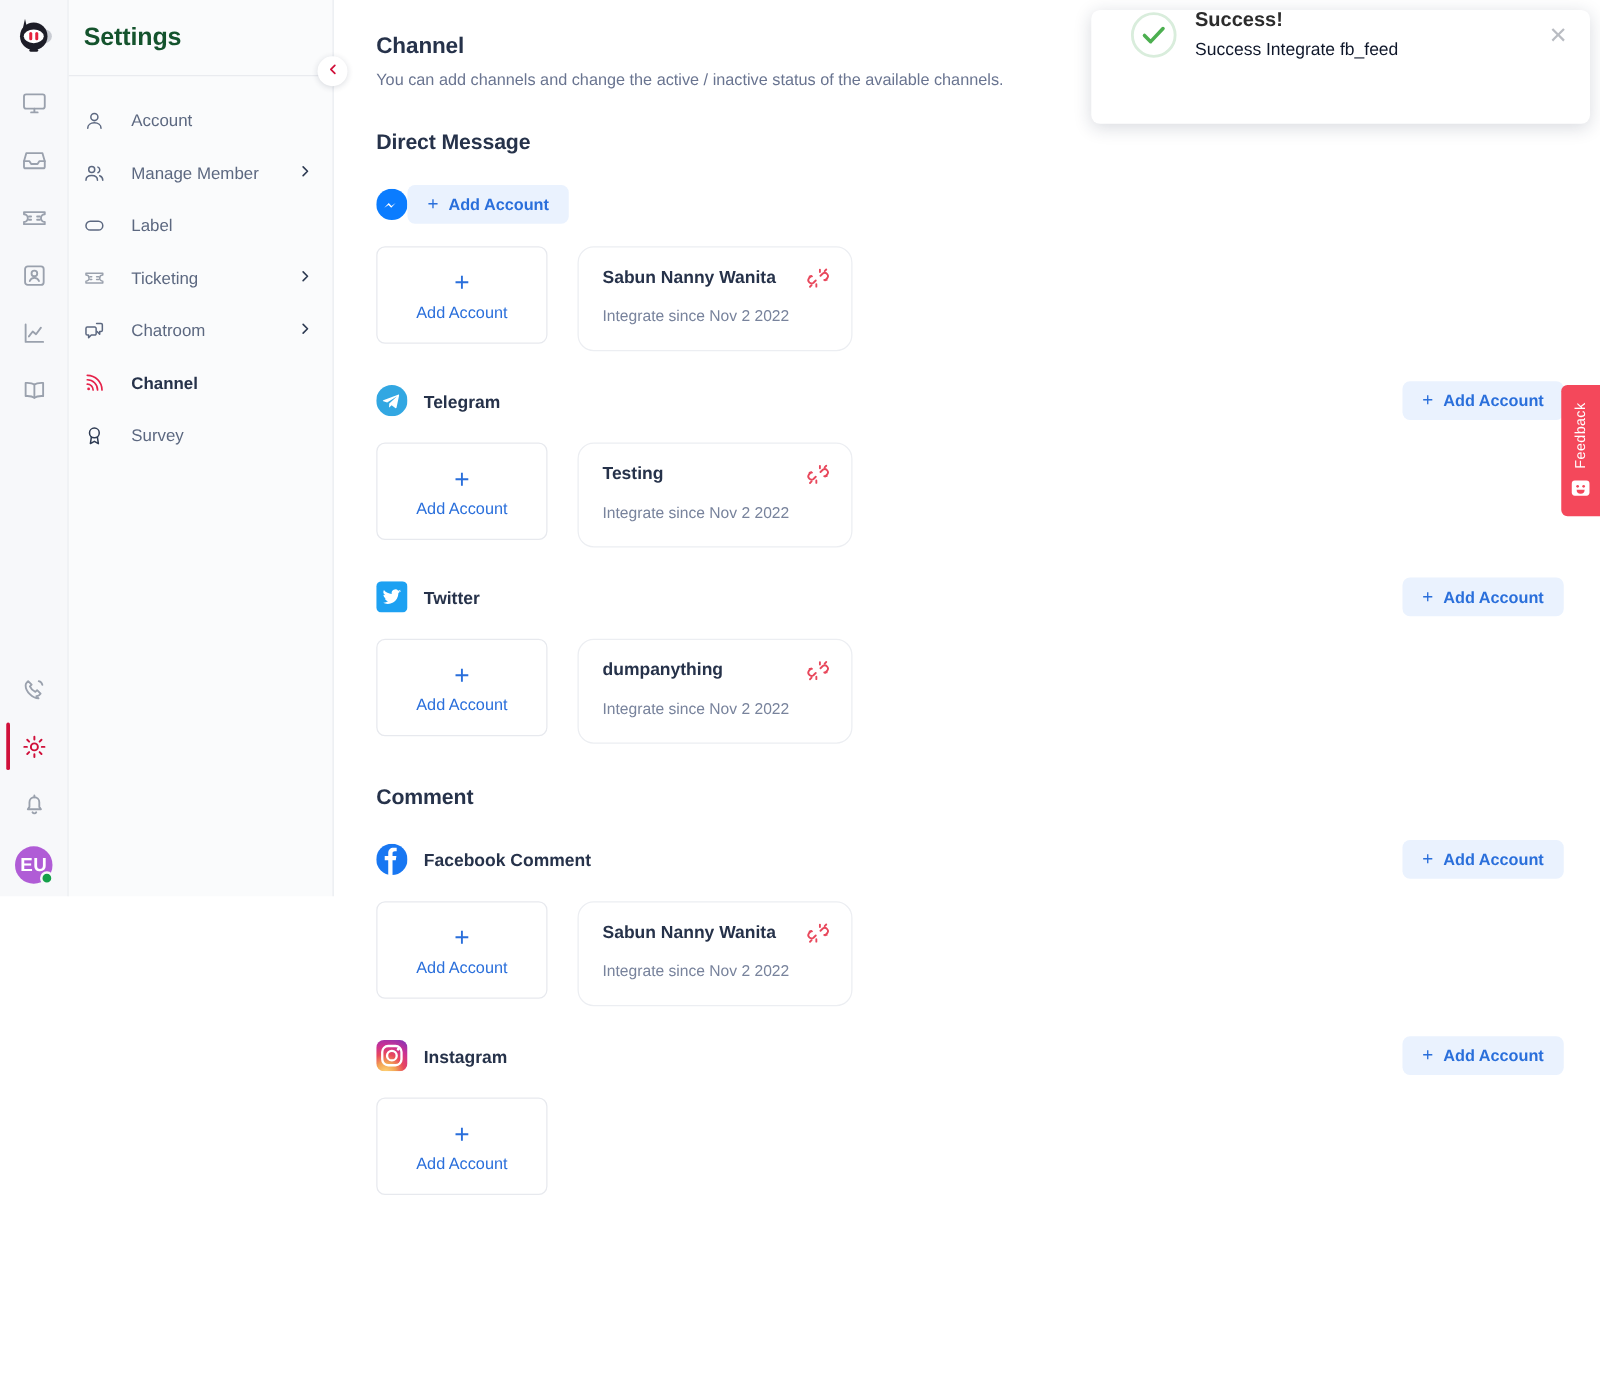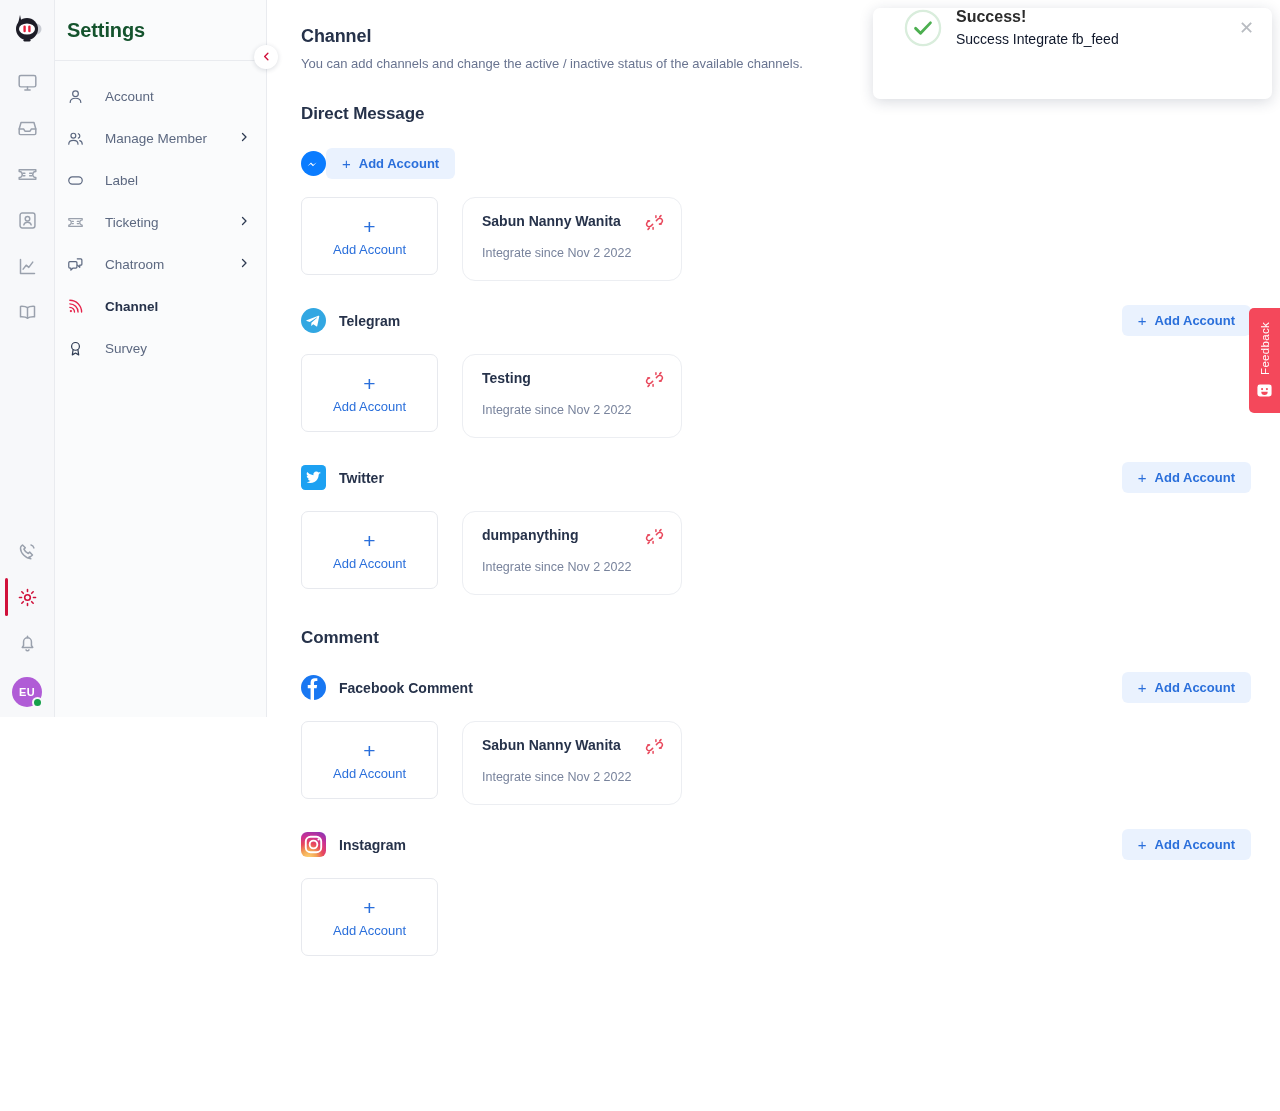--- a/index.html
+++ b/index.html
@@ -29,21 +29,21 @@
     position: relative; cursor: pointer;
   }
   .rail-item svg { display:block; }
   .rail-item.active::before {
     content: ""; position: absolute; left: 5px; top: -7px;
     width: 3px; height: 38px; background: #d0103a; border-radius: 2px;
   }
   .avatar {
     width: 30px; height: 30px; border-radius: 50%;
     background: #b05cd6; color: #fff;
-    font-size: 11px; font-weight: bold; letter-spacing: .3px;
+    font-size: 15px; font-weight: bold; letter-spacing: .3px;
     display: flex; align-items: center; justify-content: center;
     position: relative; cursor: pointer;
   }
   .avatar .dot {
     position: absolute; right: -1px; bottom: -1px;
     width: 11px; height: 11px; border-radius: 50%;
     background: #15a04a; border: 2px solid #f7f8fa;
   }
 
   

